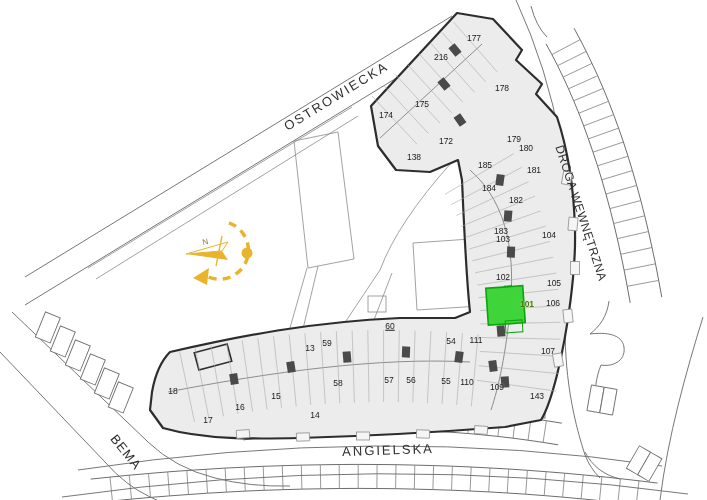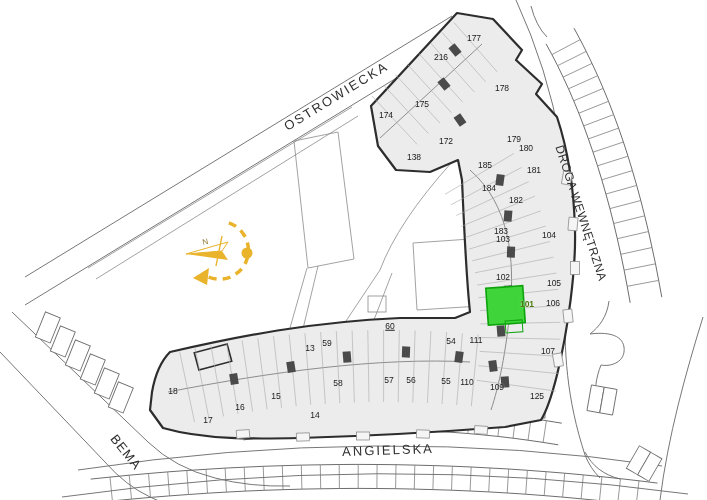--- a/index.html
+++ b/index.html
@@ -202,21 +202,21 @@
       <div class="unit-label" style="left: 516px; top: 200px;">182</div>
       <div class="unit-label" style="left: 501px; top: 223px; margin-top: 8px;">183</div>
       <div class="unit-label" style="left: 503px; top: 239px;">103</div>
       <div class="unit-label" style="left: 549px; top: 235px;">104</div>
       <div class="unit-label" style="left: 503px; top: 277px;">102</div>
       <div class="unit-label" style="left: 554px; top: 283px;">105</div>
       <div class="unit-label highlight" style="left: 505px; top: 304px; color: rgb(76, 122, 11);">101</div>
       <div class="unit-label" style="left: 553px; top: 303px;">106</div>
       <div class="unit-label" style="left: 548px; top: 351px;">107</div>
       <div class="unit-label" style="left: 497px; top: 387px;">109</div>
-      <div class="unit-label" style="left: 537px; top: 396px;">125</div>
+      <div class="unit-label" style="left: 537px; top: 396px;">143</div>
       <div class="unit-label" style="left: 173px; top: 391px;">18</div>
       <div class="unit-label" style="left: 197px; top: 420px; margin-left: 11px;">17</div>
       <div class="unit-label" style="left: 240px; top: 407px;">16</div>
       <div class="unit-label" style="left: 276px; top: 396px;">15</div>
       <div class="unit-label" style="left: 315px; top: 387px; margin-top: 28px;">14</div>
       <div class="unit-label" style="left: 310px; top: 348px;">13</div>
       <div class="unit-label" style="left: 327px; top: 343px;">59</div>
       <div class="unit-label" style="left: 338px; top: 383px;">58</div>
       <div class="unit-label" style="left: 361px; top: 380px; margin-left: 28px;">57</div>
       <div class="unit-label" style="left: 390px; top: 326px; text-decoration: underline;">60</div>

